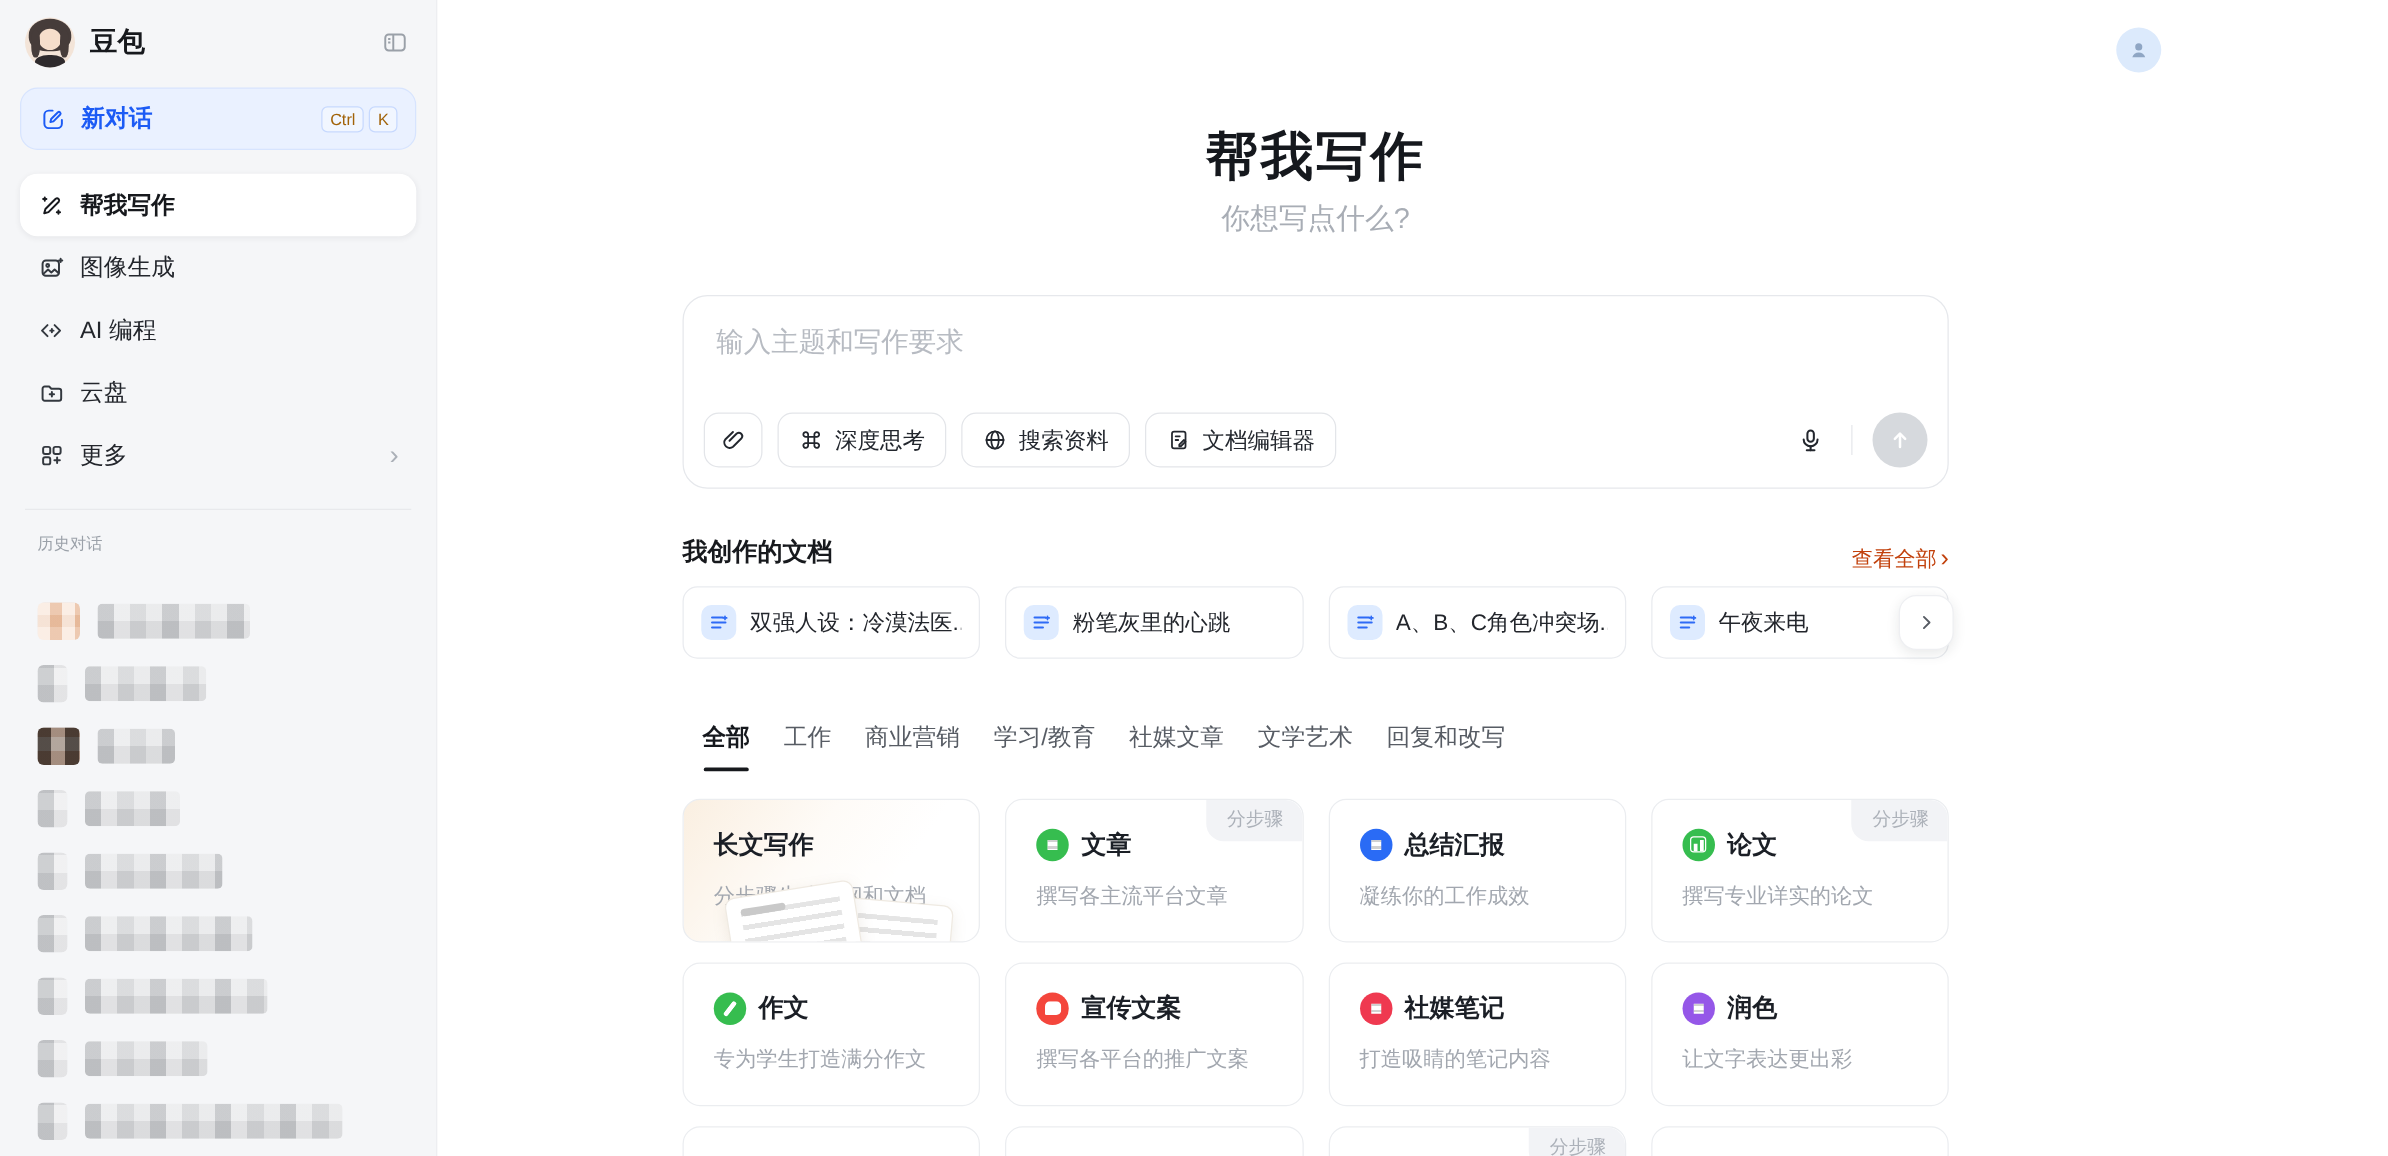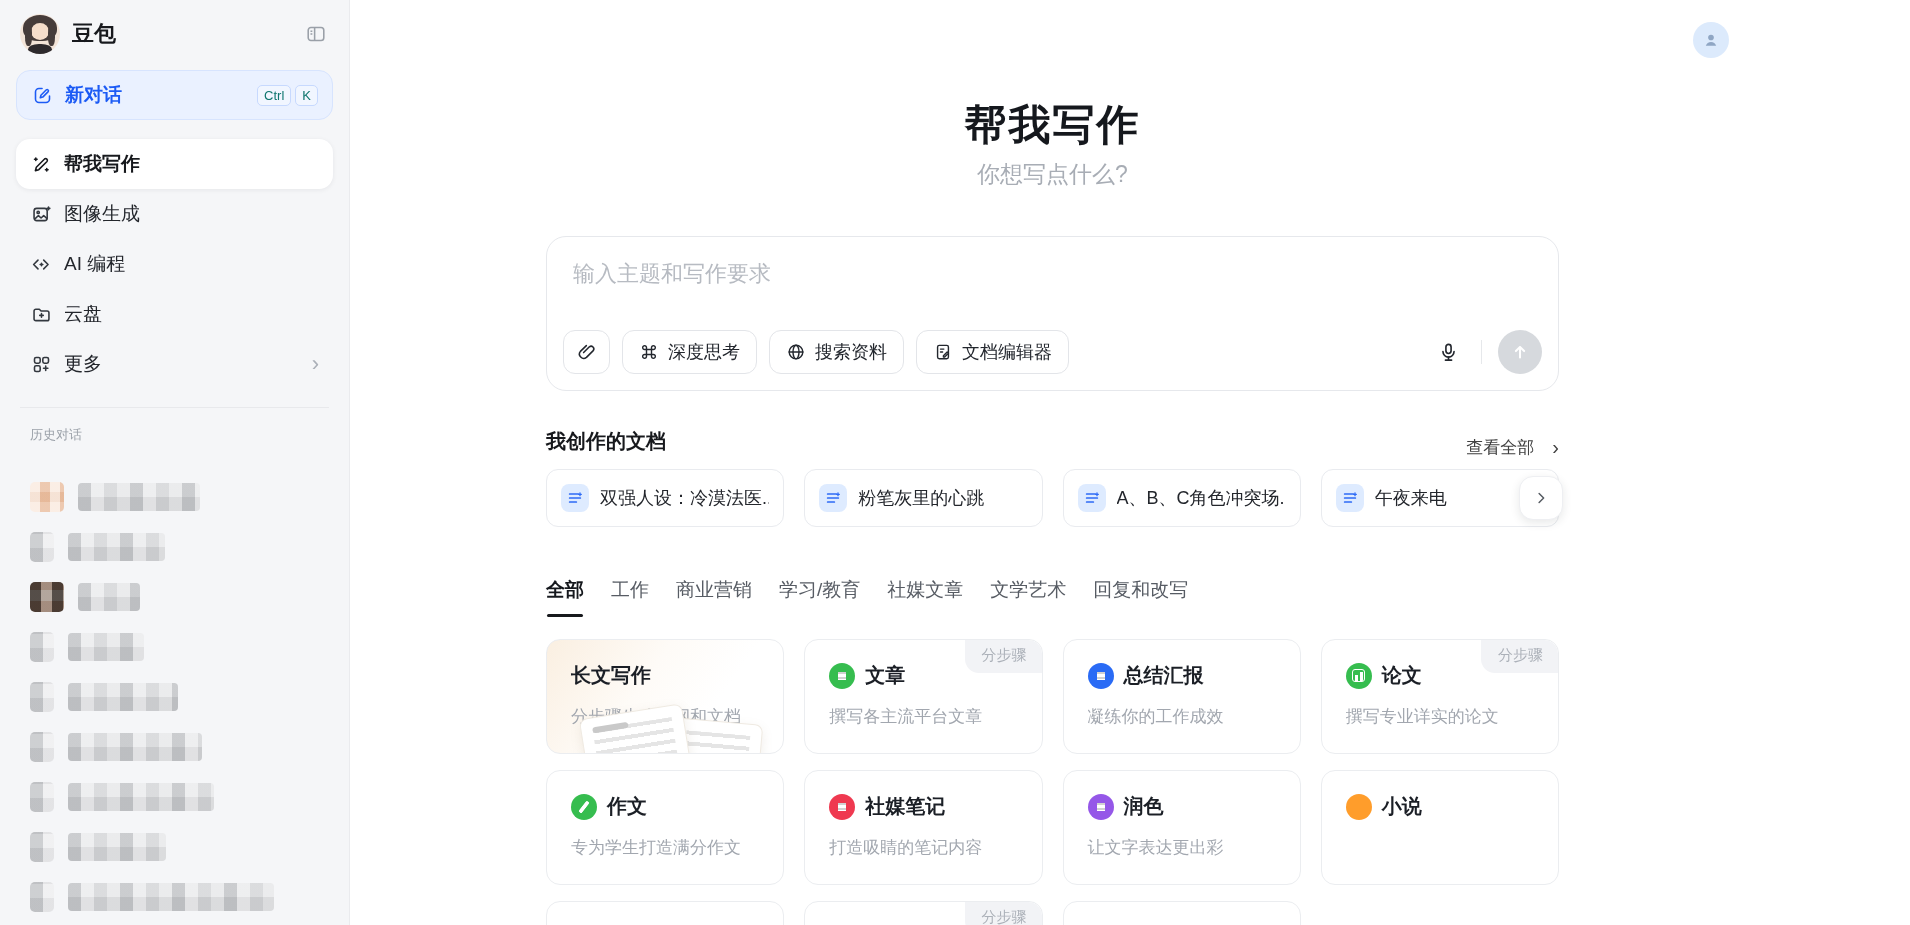--- a/index.html
+++ b/index.html
@@ -16,21 +16,21 @@
   .avatar .strandL { position:absolute; top:10px; left:5px; width:7px; height:22px; background:#463C3A; border-radius:40%; z-index:3; }
   .avatar .strandR { position:absolute; top:10px; right:5px; width:7px; height:22px; background:#463C3A; border-radius:40%; z-index:3; }
   .avatar .body { position:absolute; bottom:-2px; left:8px; width:24px; height:12px; background:#2E2A2D; border-radius:45% 45% 0 0; z-index:4; }
   .app-name { font-size:22px; font-weight:700; color:#17191D; margin-left:12px; }
   .panel-toggle { margin-left:auto; width:26px; height:26px; display:flex; align-items:center; justify-content:center; cursor:pointer; color:#9aa0a8; }
 
   .side-item { height:50px; border-radius:14px; display:flex; align-items:center; padding:0 14px; font-size:19px; color:#23262C; cursor:pointer; flex:none; }
   .side-item .s-ico { width:22px; height:22px; margin-right:12px; flex:none; display:flex; align-items:center; justify-content:center; }
   .new-chat { background:#EAF1FF; border:1px solid #D7E4FE; color:#1C5BF5; font-weight:700; margin-bottom:19px; }
   .kbd-group { margin-left:auto; display:flex; gap:4px; }
-  .kbd { font-size:13px; color:#0f766e; border:1px solid #C7D9FE; border-radius:5px; padding:1px 6px; line-height:17px; background:rgba(255,255,255,.35); font-weight:400; }
+  .kbd { font-size:13px; color:#a16207; border:1px solid #C7D9FE; border-radius:5px; padding:1px 6px; line-height:17px; background:rgba(255,255,255,.35); font-weight:400; }
   .side-item.active { background:#FFFFFF; font-weight:700; color:#17191D; box-shadow:0 1px 5px rgba(31,35,41,.07); }
   .side-chevron { margin-left:auto; color:#ABB0B8; font-size:22px; line-height:1; }
 
   .divider { height:1px; background:#E8E9EC; margin:18px 4px; flex:none; }
   .hist-title { font-size:13px; color:#9BA1A9; margin:0 14px 28px; flex:none; }
   .hist-item { display:flex; align-items:center; height:50px; padding:0 14px; border-radius:12px; cursor:pointer; flex:none; }
   .h-icon { height:30px; border-radius:5px; margin-right:14px; flex:none; }
   .h-text { height:28px; border-radius:4px; }
   .mosaic { background-color:#E2E3E5; background-image:
       repeating-linear-gradient(90deg, rgba(90,95,102,.20) 0 13px, rgba(255,255,255,.28) 13px 26px, rgba(90,95,102,.09) 26px 39px, rgba(255,255,255,.14) 39px 52px),
@@ -58,32 +58,32 @@
   .attach-btn { width:47px; height:44px; border:1px solid #E3E5E9; border-radius:12px; display:flex; align-items:center; justify-content:center; cursor:pointer; background:#fff; color:#23272E; }
   .tool-pill { height:44px; border:1px solid #E3E5E9; border-radius:12px; display:flex; align-items:center; gap:9px; padding:0 16px; margin-left:12px; font-size:18px; color:#23272E; cursor:pointer; background:#fff; }
   .tool-pill .t-ico { display:flex; align-items:center; justify-content:center; color:#23272E; }
   .tb-right { margin-left:auto; display:flex; align-items:center; }
   .mic-btn { width:34px; height:34px; display:flex; align-items:center; justify-content:center; cursor:pointer; color:#23272E; }
   .v-sep { width:1px; height:24px; background:#E6E8EB; margin:0 16px; }
   .send-btn { width:44px; height:44px; border-radius:50%; background:#D6D9DD; display:flex; align-items:center; justify-content:center; cursor:pointer; color:#fff; border:none; }
 
   .section-head { margin-top:36px; display:flex; align-items:center; height:28px;justify-content:center; }
   .section-title { font-size:20px; font-weight:700; color:#17191D; }
-  .view-all { margin-left:auto; display:flex; align-items:center; gap:18px; font-size:17px; color:#404040; cursor:pointer;margin-top:12px; }
+  .view-all { margin-left:auto; display:flex; align-items:center; gap:3px; font-size:17px; color:#c2410c; cursor:pointer;margin-top:12px; }
   .view-all .chev { font-size:20px; line-height:1; }
 
   .docs-row { position:relative; margin-top:14px; display:grid; grid-template-columns:repeat(4,1fr); gap:20px; }
   .doc-card { height:58px; border:1px solid #E9EBEF; border-radius:12px; background:#fff; display:flex; align-items:center; padding:0 14px; gap:11px; cursor:pointer; overflow:hidden; }
   .doc-ic { width:28px; height:28px; border-radius:8px; background:#DEEBFF; flex:none; display:flex; align-items:center; justify-content:center; color:#2E6BF6; }
   .doc-title { font-size:18px; color:#23262C; white-space:nowrap; overflow:hidden; }
   .docs-next { position:absolute; right:-4px; top:50%; transform:translateY(-50%); width:44px; height:44px; border-radius:14px; background:#fff; border:1px solid #EEEFF2; box-shadow:0 3px 10px rgba(31,35,41,.10); display:flex; align-items:center; justify-content:center; cursor:pointer; color:#565B63; }
 
   .tabs { margin-top:50px; display:flex; gap:27px; }
   .tab { font-size:19px; color:#575C64; padding-bottom:14px; position:relative; cursor:pointer; }
-  .tab.active { color:#15181D; font-weight:700; }
+  .tab.active { color:#15181D; font-weight:700;margin-left:16px; }
   .tab.active::after { content:""; position:absolute; left:1px; right:1px; bottom:0; height:3px; background:#17191D; border-radius:2px; }
 
   .grid { margin-top:22px; display:grid; grid-template-columns:repeat(4,1fr); gap:16px 20px; }
   .g-card { position:relative; height:115px; border:1px solid #EBEDF0; border-radius:14px; background:#fff; padding:22px 24px; cursor:pointer; overflow:hidden; }
   .g-head { display:flex; align-items:center; gap:10px; }
   .g-icon { width:26px; height:26px; border-radius:50%; background:#9aa; flex:none; position:relative; display:flex; align-items:center; justify-content:center; }
   .g-icon .gd { width:12px; height:14px; background:#fff; border-radius:2.5px;
       background-image:repeating-linear-gradient(180deg, rgba(0,0,0,.18) 0 2px, transparent 2px 5px); background-position:0 3px; background-size:100% 11px; background-repeat:no-repeat;
       background-clip:content-box; padding:3px 2px; }
   .g-icon.glyph-pencil .gd { background-image:none; padding:0; width:4px; height:14px; border-radius:3px; transform:rotate(38deg); }
@@ -418,20 +418,30 @@
           <div class="g-head">
               <span class="g-icon glyph-pencil" style="background: rgb(54, 189, 79);">
                 <span class="gd"></span>
               </span>
               <span class="g-title">作文</span>
             </div>
           <div class="g-sub">专为学生打造满分作文</div>
 
         </div>
 
+        <div class="g-card">
+          <div class="g-head">
+              <span class="g-icon glyph-chat" style="background: rgb(244, 70, 60);">
+                <span class="gd"></span>
+              </span>
+              <span class="g-title">宣传文案</span>
+            </div>
+          <div class="g-sub">撰写各平台的推广文案</div>
+
+        </div>
 
         <div class="g-card">
           <div class="g-head">
               <span class="g-icon glyph-doc" style="background: rgb(239, 57, 80);">
                 <span class="gd"></span>
               </span>
               <span class="g-title">社媒笔记</span>
             </div>
           <div class="g-sub">打造吸睛的笔记内容</div>
 

